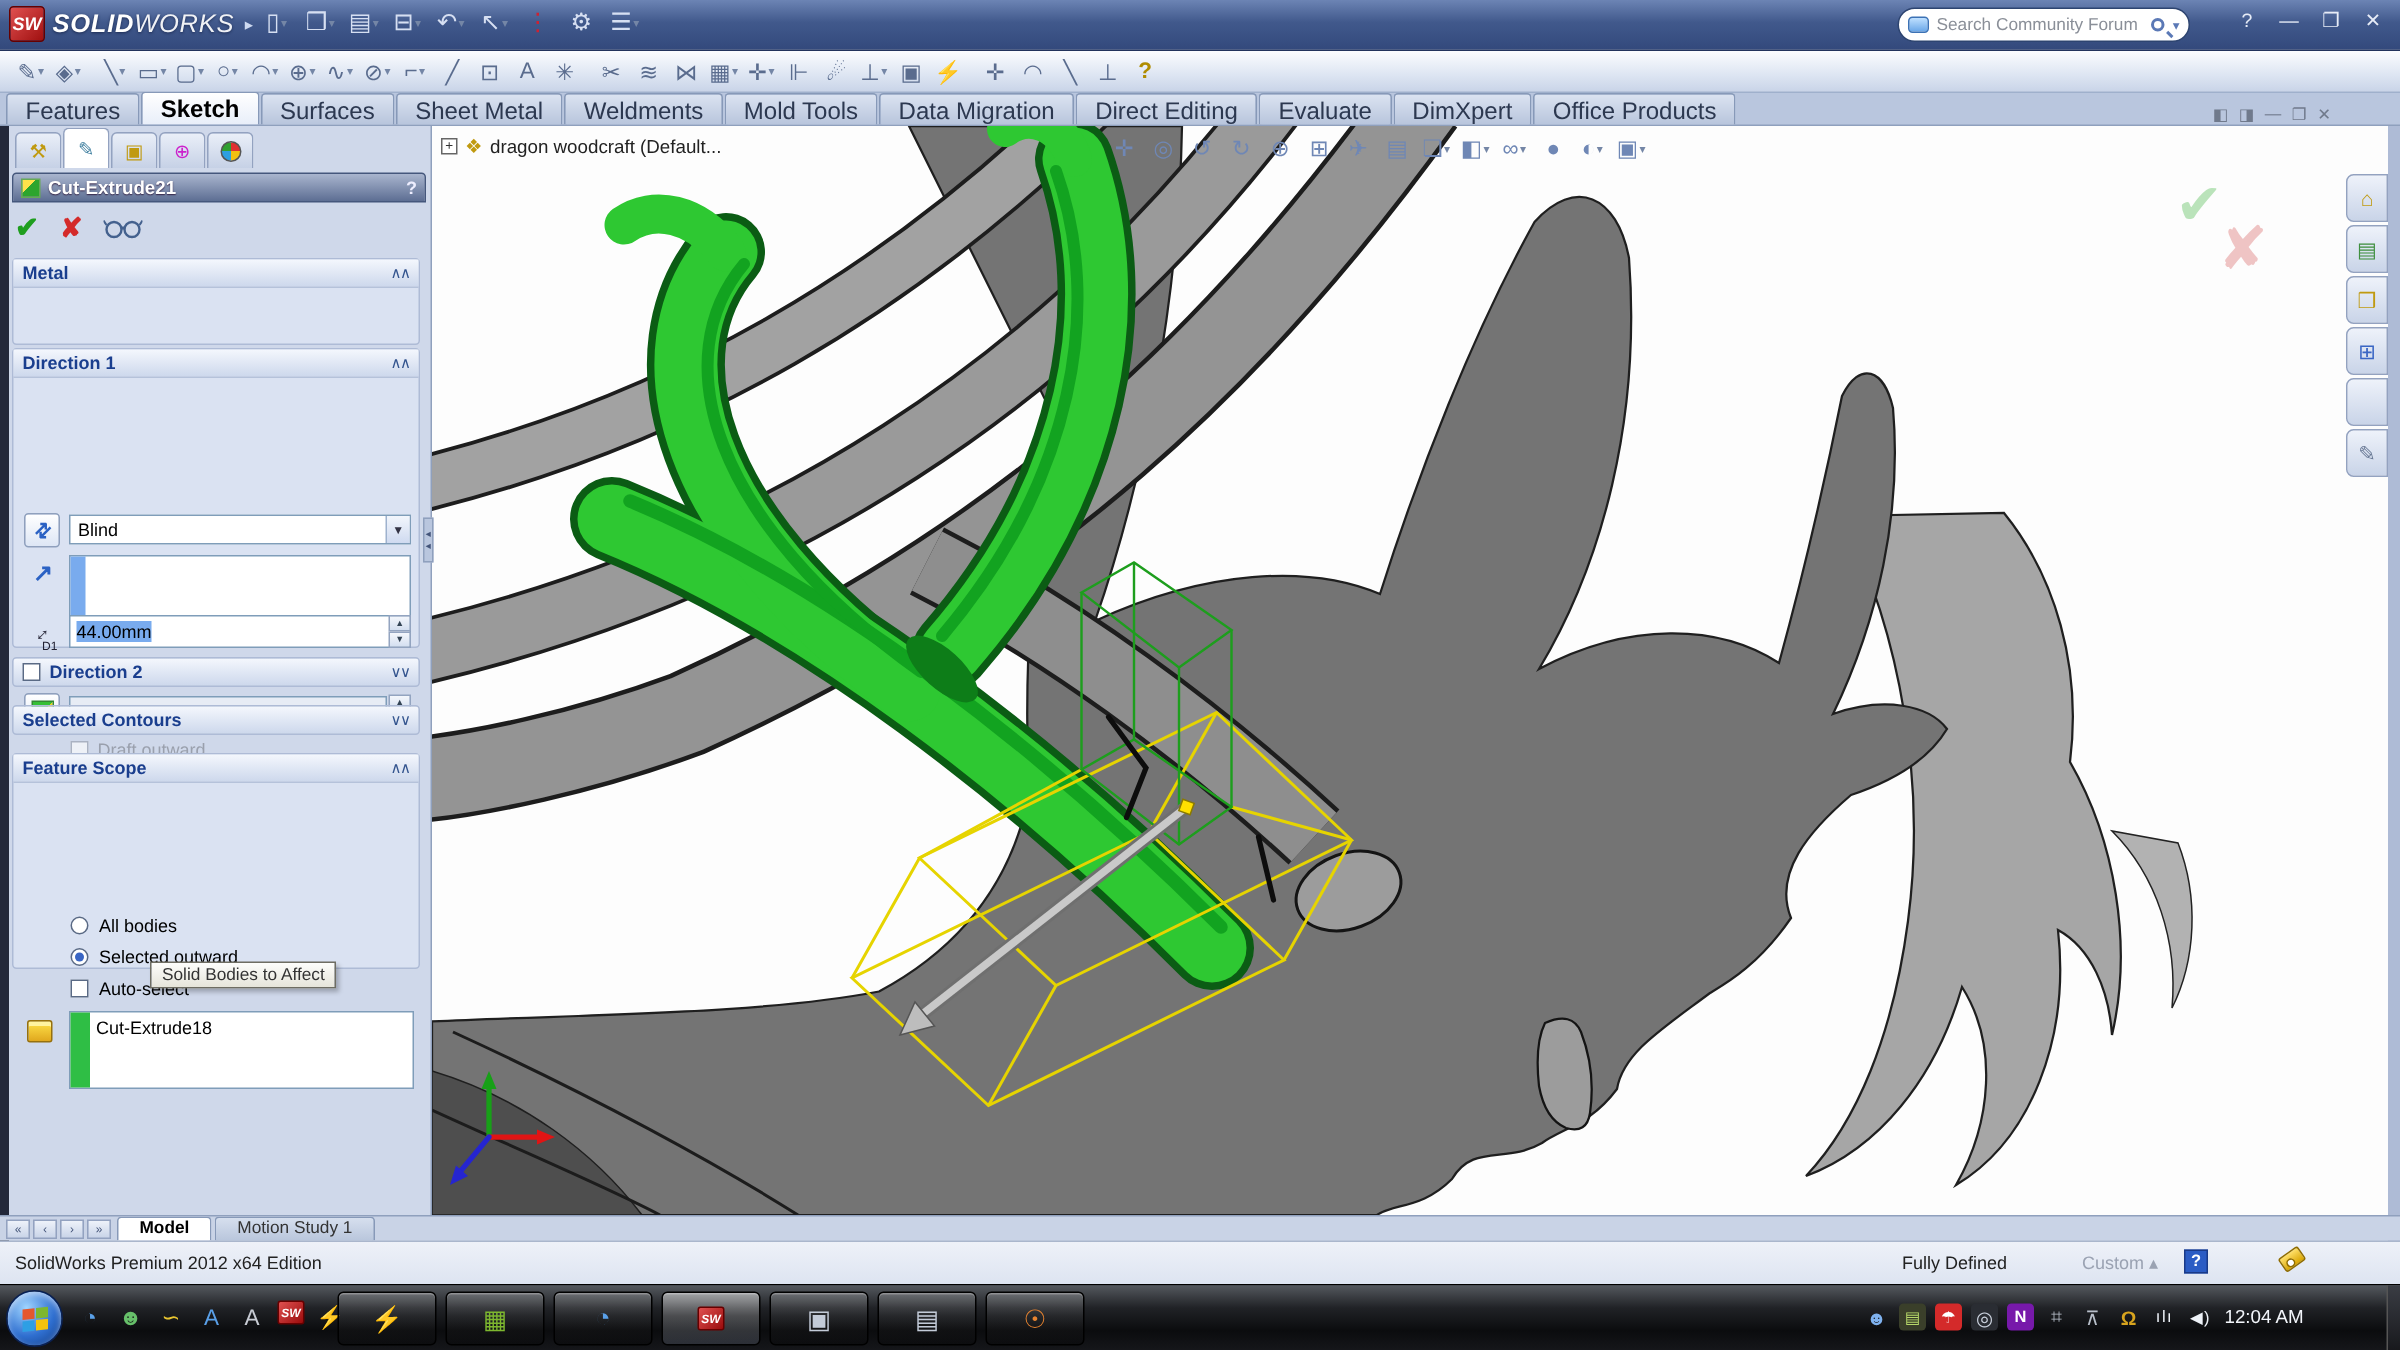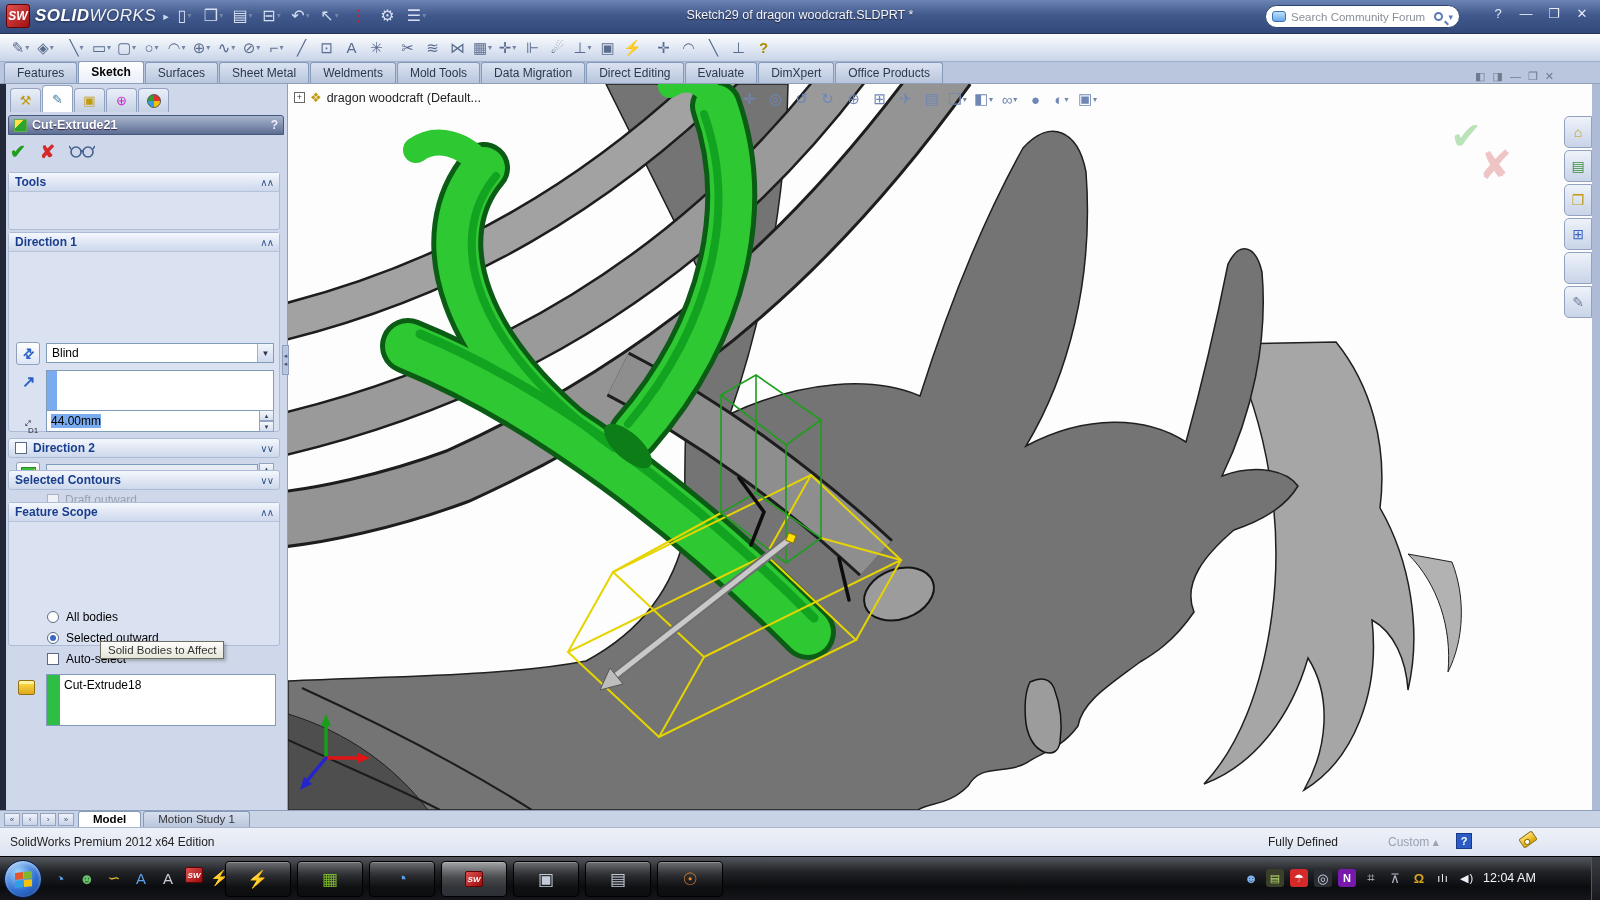--- a/index.html
+++ b/index.html
@@ -34,21 +34,21 @@
   .toolbar2 { position:absolute; left:0; top:34px; width:1600px; height:28px;
     background:linear-gradient(#fbfcfe,#dde5f2 60%,#c9d4e8); border-bottom:1px solid #9fb0cc; display:flex; align-items:center; padding-left:8px; }
   .tbi { display:inline-flex; align-items:center; justify-content:center; width:25px; height:24px; font-size:15px; color:#5a6c8e; }
   .tbi.drop::after { content:"▾"; font-size:8px; color:#7486a6; margin-left:1px; }
   .tbi.sep { width:6px; }
   .tbi.yellow { color:#d99b00; } .tbi.redy { color:#c23; }
   .tbi.qhelp { color:#b08c00; font-weight:bold; }
 
   
   .tabs-row { position:absolute; left:0; top:62px; width:1600px; height:22px; background:#b9c6de; border-bottom:1px solid #8fa0bd; display:flex; align-items:flex-end; padding-left:4px; }
-  .ctab { height:21px; padding:3px 12px 0; margin-right:1px; font-size:12px; color:#2c3850;
+  .ctab { height:21px; padding:3px 12px 0; margin-right:1px; font-size:16px; color:#2c3850;
     background:linear-gradient(#dbe3f1,#b8c5dc); border:1px solid #8799b8; border-bottom:none; border-radius:3px 3px 0 0; white-space:nowrap; }
   .ctab.active { background:linear-gradient(#ffffff,#e8eef9); font-weight:bold; color:#000; height:22px; }
   .doc-ctrl { position:absolute; right:46px; top:70px; display:flex; gap:7px; color:#707a8c; font-size:11px; z-index:30; }
 
   
   .pm { position:absolute; left:0; top:84px; width:288px; height:726px; background:#cfd8ea; border-right:1px solid #8fa0bd; }
   .pm-edge { position:absolute; left:0; top:84px; width:6px; height:771px; background:#23283a; z-index:5; }
   .pm-tabs { position:absolute; left:10px; top:4px; display:flex; gap:1px; }
   .pm-tab { width:31px; height:24px; background:linear-gradient(#eaeff8,#c6d1e6); border:1px solid #93a2c0; border-bottom:none; border-radius:4px 4px 0 0;
     display:flex; align-items:center; justify-content:center; font-size:13px; }
@@ -188,21 +188,20 @@
     <span class="tbi drop">▯</span>
         <span class="tbi drop">❒</span>
         <span class="tbi drop">▤</span>
         <span class="tbi drop">⊟</span>
         <span class="tbi drop">↶</span>
         <span class="tbi drop">↖</span>
         <span class="tbi redy">⋮</span>
         <span class="tbi">⚙</span>
         <span class="tbi drop">☰</span>
       </div>
-    <div class="win-title">Sketch29 of dragon woodcraft.SLDPRT *</div>
     <div class="search-wrap">
       <span class="bubble-icon"></span>
       <span class="search-text">Search Community Forum</span>
       <span class="mag-icon"></span>
       <span class="search-drop">▾</span>
     </div>
     <div class="win-ctrl">
       <span class="help-q">?</span>
       <span>—</span>
       <span>❐</span>
@@ -299,21 +298,21 @@
       <span class="cancel-x">✘</span>
       <svg width="26" height="15">
         <circle cx="7" cy="8" r="5" fill="none" stroke="#44618e" stroke-width="1.6"></circle>
         <circle cx="19" cy="8" r="5" fill="none" stroke="#44618e" stroke-width="1.6"></circle>
         <path d="M12,8 q1,-3 2,0 M2,5 l-2,-3 M24,5 l2,-3" stroke="#44618e" stroke-width="1.4" fill="none"></path>
       </svg>
     </div>
 
     <div class="group" style="top:88px;height:58px;">
       <div class="group-h">
-        <b>Tools</b>
+        <b>Metal</b>
         <span class="chev">∧∧</span>
       </div>
     </div>
     <div class="dd" style="left:48px;top:198px;width:226px;">
       <span class="val">Sketch Plane</span>
       <span class="car">▼</span>
     </div>
 
     <div class="group" style="top:148px;height:200px;">
       <div class="group-h">

